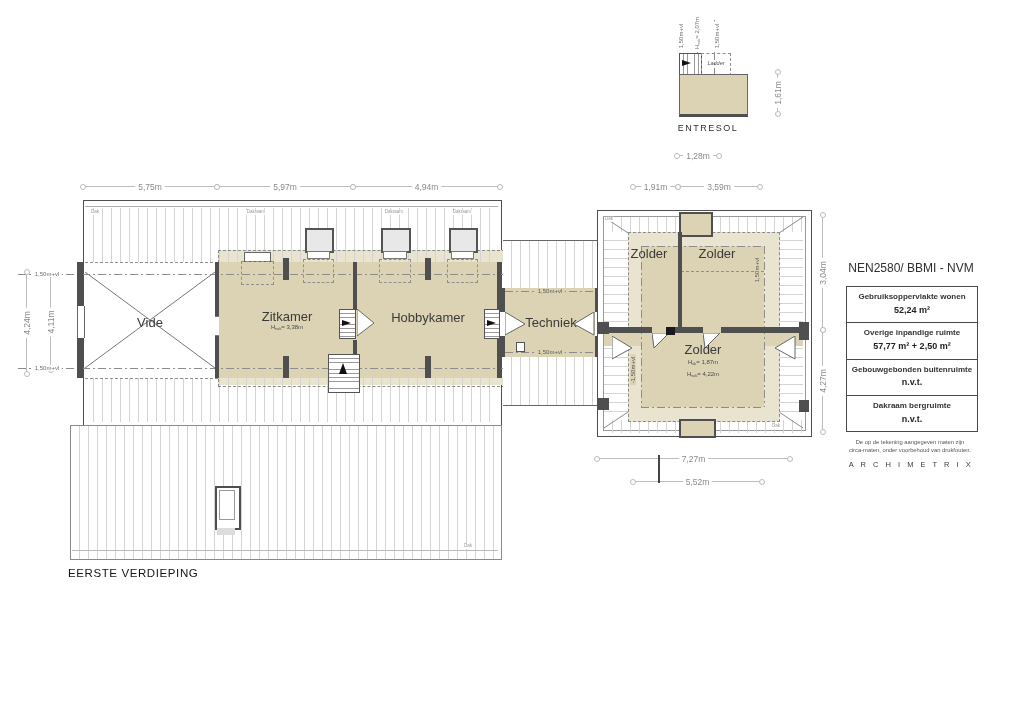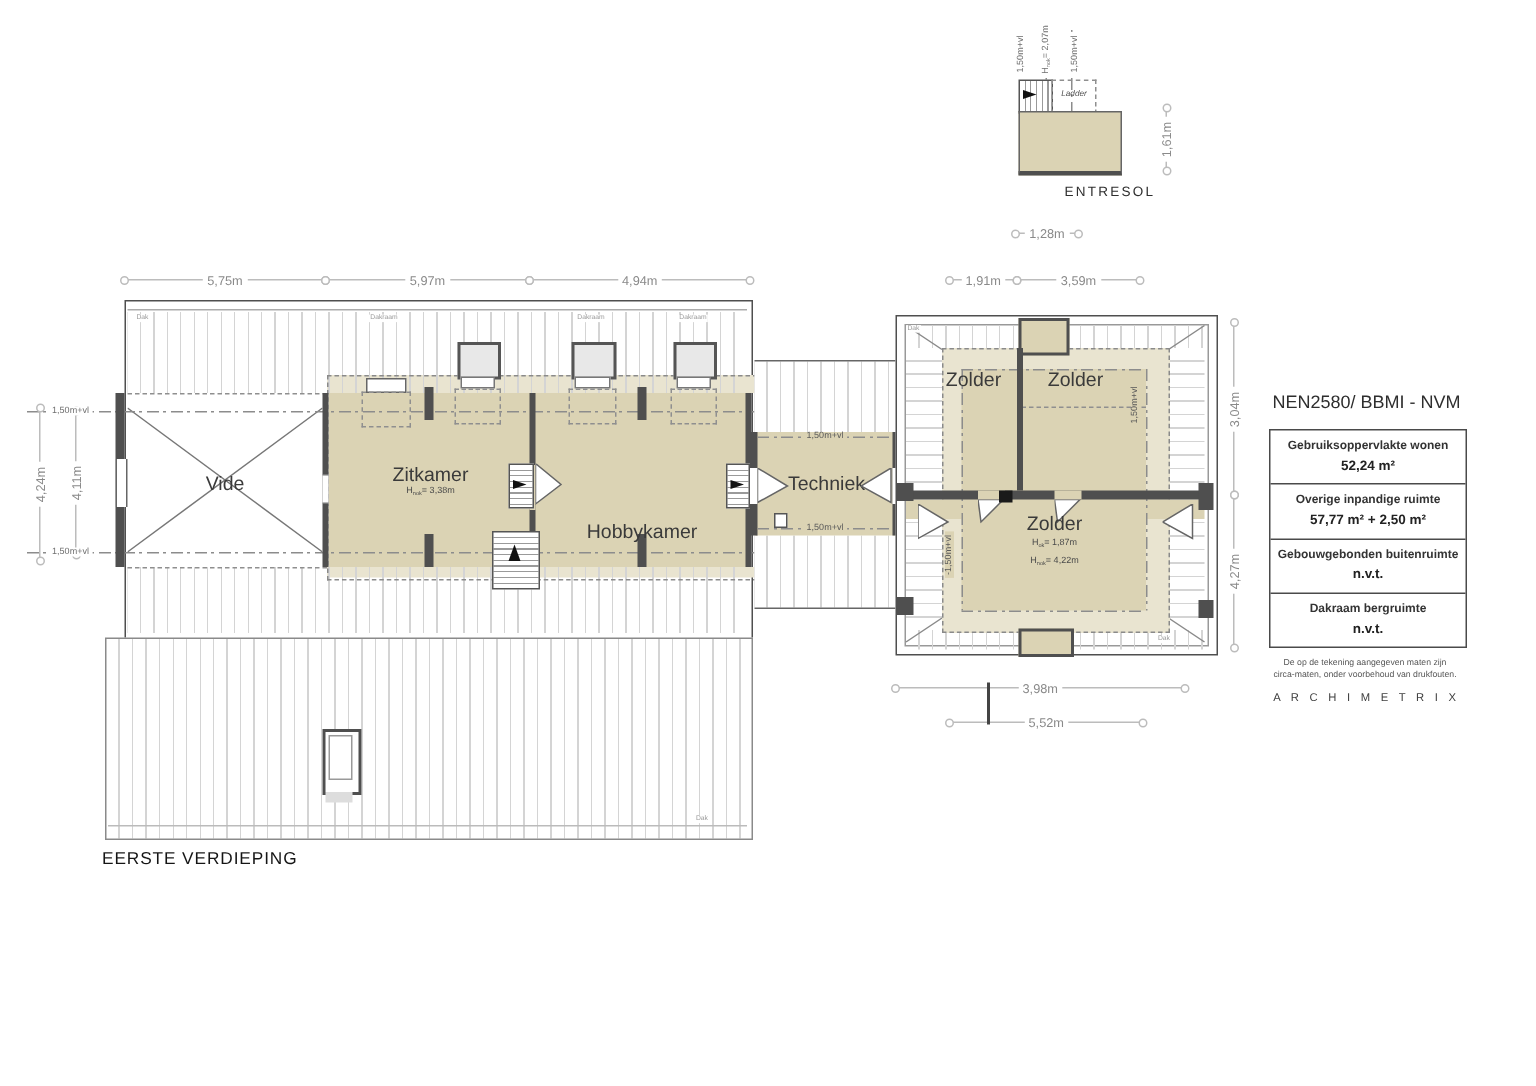--- a/index.html
+++ b/index.html
@@ -48,21 +48,21 @@
   <div class="ddv" style="left:697px;top:20px;height:92px;"></div>
   <div class="ddv" style="left:714px;top:20px;height:92px;"></div>
   <span class="lblv vl-txt" style="left:681px;top:36px;">1,50m+vl</span>
   <span class="lblv vl-txt" style="left:698px;top:33px;"><span>H</span><span class="sub">nok</span><span>= 2,07m</span></span>
   <span class="lblv vl-txt" style="left:717px;top:36px;">1,50m+vl</span>
   <div class="stairV" style="left:679px;top:53px;width:21px;height:21px;"></div>
   <span class="tri-right" style="left:682px;top:60px;"></span>
   <div class="abs" style="left:701px;top:53px;width:28px;height:21px;border:1px dashed #8f8f8f;"></div>
   <span class="lbl" style="left:716px;top:64px;font-size:5.5px;font-style:italic;color:#555;">Ladder</span>
   <div class="abs tan" style="left:679px;top:74px;width:67px;height:39px;border:1px solid #666;border-bottom:3px solid #4f4f4f;"></div>
-  <span class="lbl" style="left:740px;top:128px;font-size:9px;letter-spacing:1.5px;color:#2e2e2e;text-align:center;">ENTRESOL</span>
+  <span class="lbl" style="left:708px;top:128px;font-size:9px;letter-spacing:1.5px;color:#2e2e2e;text-align:center;">ENTRESOL</span>
   <div class="dim-h" style="left:677px;top:155px;width:42px;">
       <i class="l"></i>
       <i class="r"></i>
       <span>1,28m</span>
     </div>
   <div class="dim-v" style="left:777px;top:72px;height:42px;">
       <i class="t"></i>
       <i class="b"></i>
       <span>1,61m</span>
     </div>
@@ -155,21 +155,21 @@
   <span class="tri-right" style="left:487px;top:320px;"></span>
   <svg class="abs" style="left:501px;top:309px;" width="18" height="28">
       <polygon points="0,0 17,14 0,27" fill="#fff" stroke="#666" stroke-width="1"></polygon>
     </svg>
   <div class="stair" style="left:328px;top:354px;width:30px;height:37px;"></div>
   <span class="tri-up" style="left:339px;top:363px;"></span>
 
   <span class="lbl room-lbl" style="left:150px;top:322px;">Vide</span>
   <span class="lbl room-lbl" style="left:287px;top:316px;">Zitkamer</span>
   <span class="lbl h-lbl" style="left:287px;top:328px;"><span>H</span><span class="sub">nok</span><span>= 3,38m</span></span>
-  <span class="lbl room-lbl" style="left:428px;top:317px;margin-top:37px;">Hobbykamer</span>
+  <span class="lbl room-lbl" style="left:428px;top:317px;">Hobbykamer</span>
 
   <div class="dim-v" style="left:26px;top:272px;height:102px;">
       <i class="t"></i>
       <i class="b"></i>
       <span>4,24m</span>
     </div>
   <div class="dim-v" style="left:50px;top:274px;height:96px;">
       <i class="t"></i>
       <i class="b"></i>
       <span>4,11m</span>
@@ -263,21 +263,21 @@
       <span>3,04m</span>
     </div>
   <div class="dim-v" style="left:822px;top:330px;height:102px;">
       <i class="t"></i>
       <i class="b"></i>
       <span>4,27m</span>
     </div>
   <div class="dim-h" style="left:597px;top:458px;width:193px;">
       <i class="l"></i>
       <i class="r"></i>
-      <span>3,98m</span>
+      <span>7,27m</span>
     </div>
   <div class="dim-h" style="left:633px;top:481px;width:129px;">
       <i class="l"></i>
       <i class="r"></i>
       <span>5,52m</span>
     </div>
   <div class="abs" style="left:658px;top:455px;width:2px;height:28px;background:#444;"></div>
 
   <span class="lbl" style="left:911px;top:268px;font-size:12px;color:#2e2e2e;">NEN2580/ BBMI - NVM</span>
   <div class="legend-table" style="left:846px;top:286px;width:130px;">

